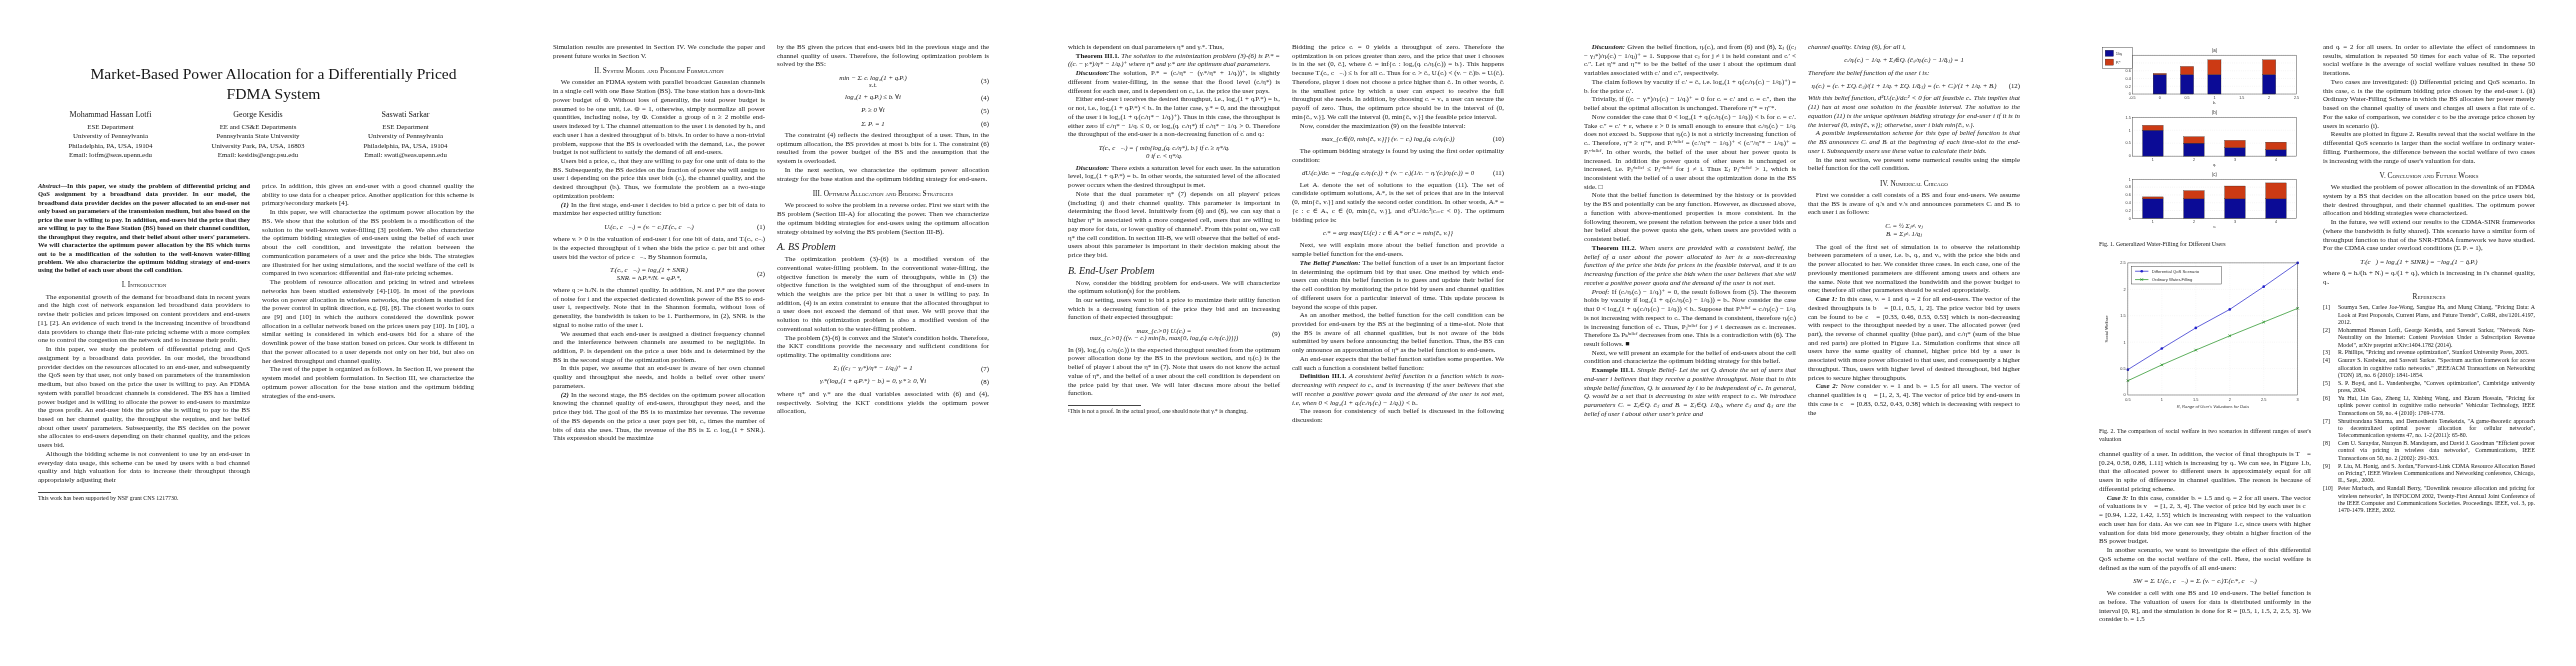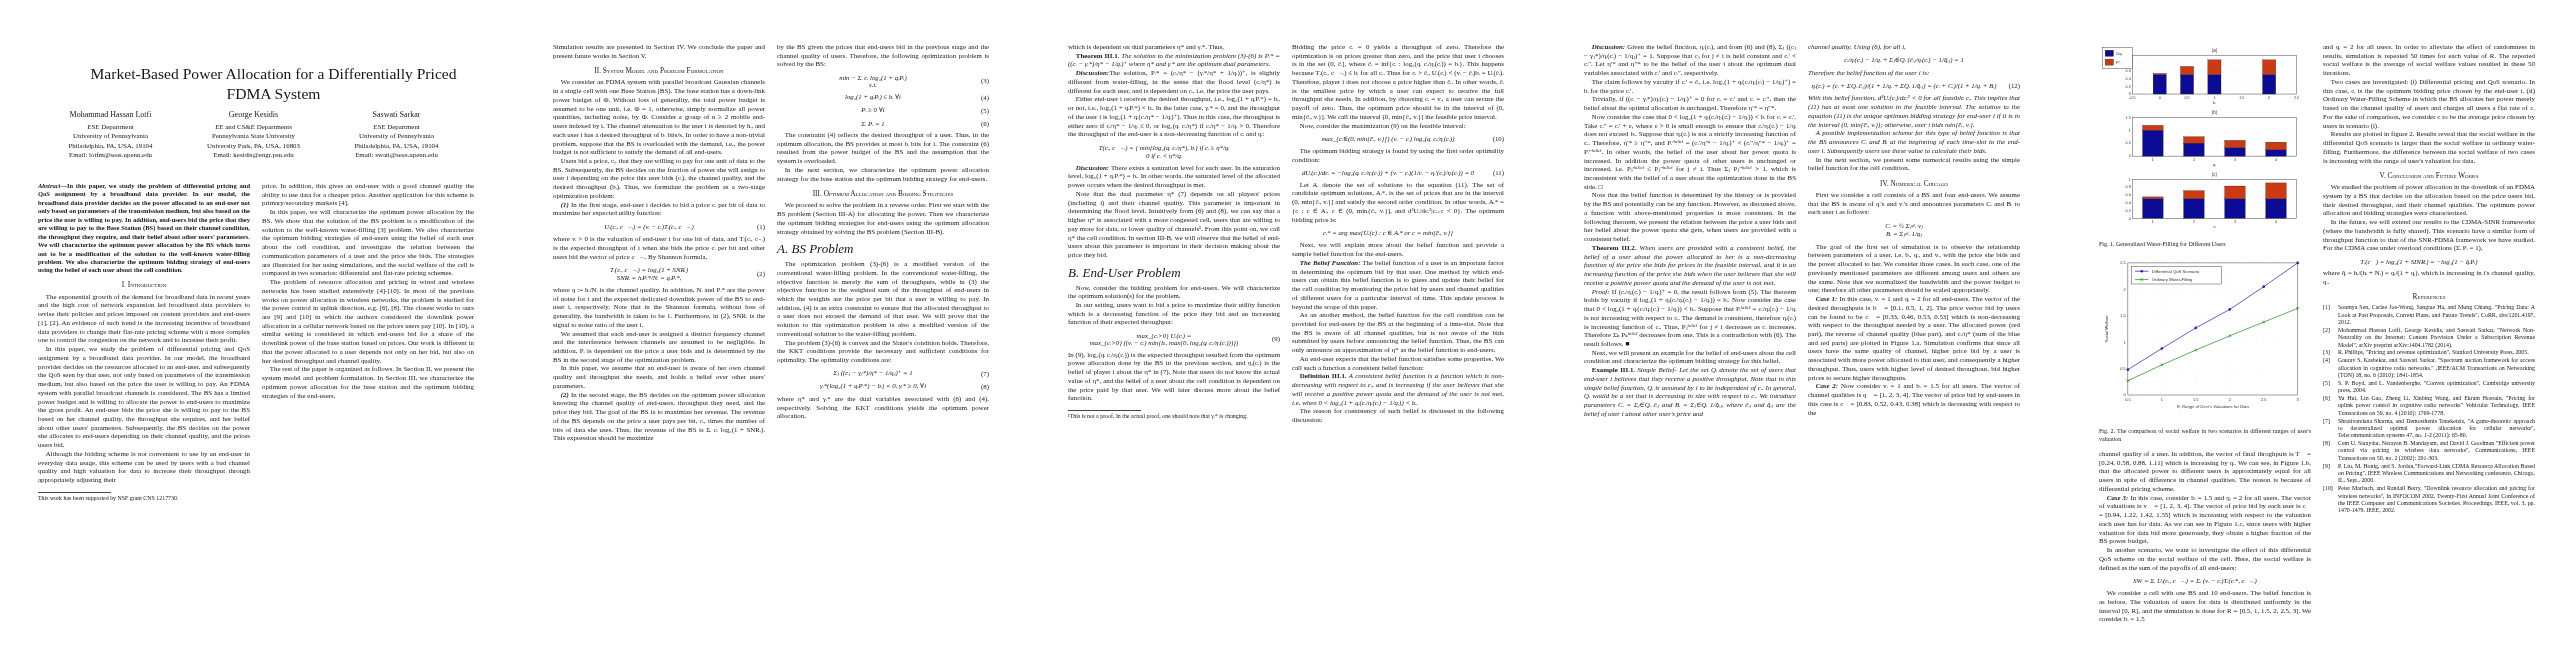--- a/index.html
+++ b/index.html
@@ -6,30 +6,30 @@
   body{width:2576px;height:667px;background:#ffffff;font-family:"Liberation Serif","DejaVu Serif",serif;color:#161616;}
   #canvas{position:relative;width:2576px;height:667px;overflow:hidden;background:#ffffff;}
   .page{position:absolute;top:0;width:515px;height:667px;background:#ffffff;overflow:hidden;}
   .col{position:absolute;width:212px;top:43px;}
   .col.left{left:38px;}
   .col.right{left:262px;}
   .page.first .col{top:182px;}
   .arxiv-stamp{position:absolute;left:5.6px;top:616px;transform:rotate(-90deg);transform-origin:top left;
     font-size:15px;color:#9a9a9a;letter-spacing:0.6px;word-spacing:5.6px;white-space:nowrap;width:556px;}
   .title{position:absolute;top:48px;left:61px;width:393px;text-align:center;font-size:15.6px;line-height:1.3;font-weight:normal;margin:16px;}
-  .authors{position:absolute;top:110px;left:39px;width:438px;display:flex;justify-content:flex-start;}
+  .authors{position:absolute;top:110px;left:39px;width:438px;display:flex;justify-content:space-between;}
   .author{width:143px;text-align:center;font-size:6.9px;line-height:1.36;}
   .author .nm{font-size:8px;margin-bottom:1.1px;}
   .para{font-size:6.9px;line-height:1.265;text-align:justify;text-indent:7.8px;margin:0;}
   .para.ni{text-indent:0;}
   .para.it{font-style:italic;}
   .lead{font-weight:bold;font-style:italic;}
   .leadit{font-style:italic;}
   .h{font-variant:small-caps;text-align:center;font-size:7.3px;margin:5.6px 0 3.3px;font-weight:normal;}
-  .sub{font-style:italic;font-size:13px;margin:5px 0 2.8px;}
+  .sub{font-style:italic;font-size:10px;margin:5px 0 2.8px;}
   .abs{font-weight:bold;font-size:6.5px;line-height:1.3;text-align:justify;margin:0;}
   .abs .abslead{font-style:italic;}
   .eq{display:flex;align-items:center;margin:3.9px 0;font-size:6.8px;}
   .eqlines{flex:1;text-align:center;font-style:italic;}
   .eqlines div{margin:0.6px 0;}
   .eqnum{width:20px;text-align:right;font-style:normal;flex:none;}
   .thm{font-style:italic;}
   .thm .thmlabel{font-weight:bold;font-style:normal;}
   .fn{margin-top:6.7px;font-size:5.9px;line-height:1.25;text-align:justify;}
   .fn::before{content:"";display:block;width:73px;border-top:0.6px solid #444;margin-bottom:2.2px;}

